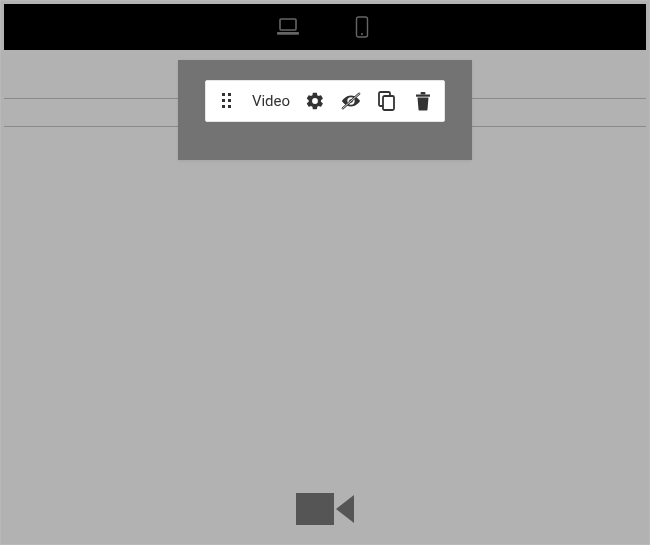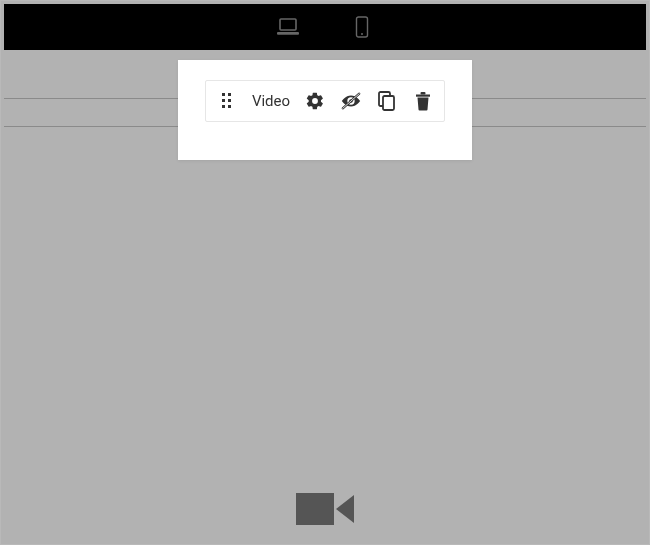--- a/index.html
+++ b/index.html
@@ -23,21 +23,21 @@
   .canvas {
     position: absolute; top: 49px; left: 3px; right: 3px; bottom: 3px;
     background: #b2b2b2;
   }
   .h-line { position: absolute; left: 0; right: 0; height: 1px; background: #8a8a8a; }
   .h-line.top { top: 48px; }
   .h-line.bot { top: 76px; }
   .toolbar-wrap {
     position: absolute; top: 10px; left: 50%; transform: translateX(-50%);
     width: 294px; height: 100px;
-    background: #ffffff;
+    background: #737373;
     border-radius: 0;
     box-shadow: 0 1px 3px rgba(0,0,0,0.08);
     display: flex; align-items: flex-start; justify-content: center;
     padding-top: 20px;
   }
   .toolbar {
     display: flex; align-items: center;
     height: 42px;
     border: 1px solid #e6e6e6;
     border-radius: 2px;

